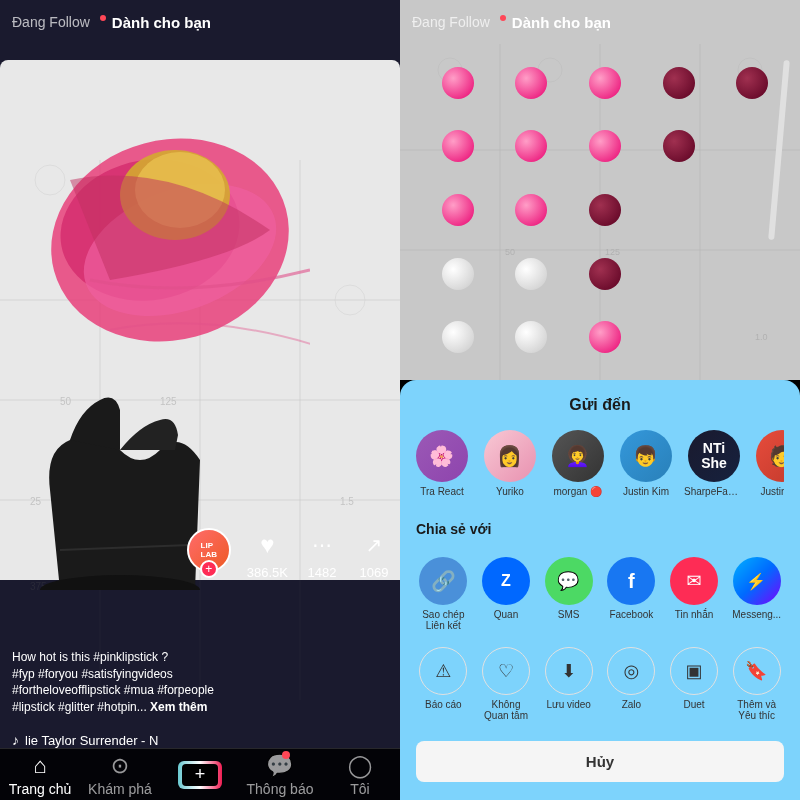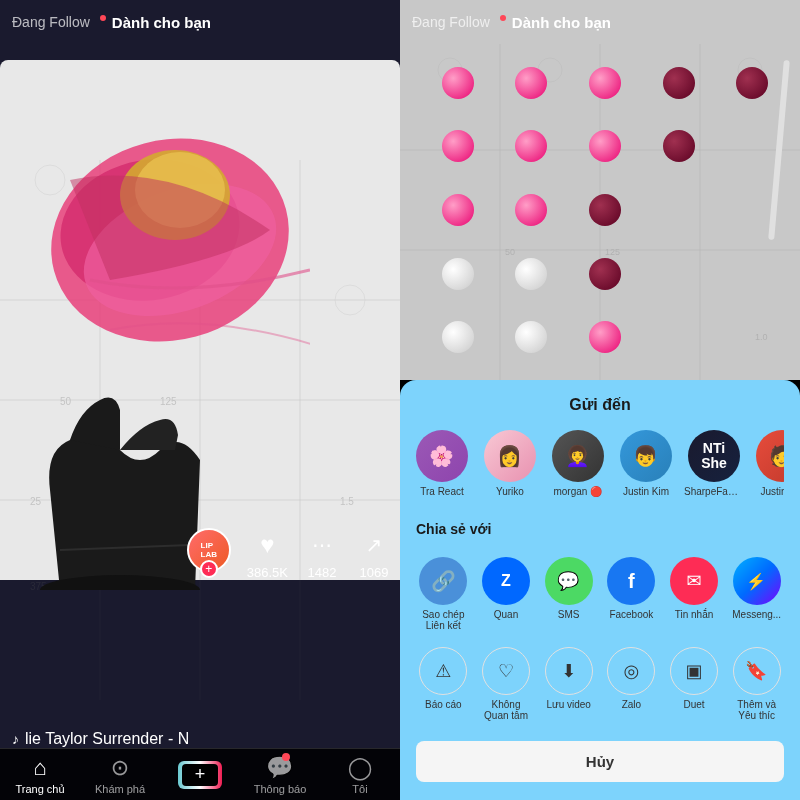--- a/index.html
+++ b/index.html
@@ -184,21 +184,21 @@
       z-index: 10;
     }
 
     .music-icon {
       color: white;
       font-size: 14px;
     }
 
     .music-text {
       color: white;
-      font-size: 16px;
+      font-size: 13px;
     }
 
     
     .bottom-nav {
       position: absolute;
       bottom: 0;
       left: 0;
       right: 0;
       height: 52px;
       background: rgba(0,0,0,0.85);
@@ -218,21 +218,21 @@
     }
 
     .nav-item-icon {
       font-size: 22px;
       color: rgba(255,255,255,0.6);
     }
 
     .nav-item-icon.active { color: white; }
 
     .nav-item-label {
-      font-size: 11px;
+      font-size: 14px;
       color: rgba(255,255,255,0.6);
     }
 
     .nav-item-label.active { color: white; }
 
     .add-btn {
       width: 44px;
       height: 28px;
       background: linear-gradient(to right, #69c9d0, #fff, #ee1d52);
       border-radius: 6px;
@@ -529,20 +529,26 @@
       <span class="control-label">1482</span>
     </div>
 
     <div class="control-item">
       <div class="control-icon" style="font-size:20px;">↗</div>
       <span class="control-label">1069</span>
     </div>
   </div>
 
   <div class="bottom-info">
+    <div class="description">
+      How hot is this #pinklipstick ?<br>
+      #fyp #foryou #satisfyingvideos<br>
+      #fortheloveofflipstick #mua #forpeople<br>
+      #lipstick #glitter #hotpin...&nbsp;<span style="font-weight:600;">Xem thêm</span>
+    </div>
   </div>
 
   <div class="music-bar">
     <span class="music-icon">♪</span>
     <span class="music-text">lie Taylor   Surrender - N</span>
   </div>
 
   <div class="bottom-nav">
     <div class="nav-item">
       <span class="nav-item-icon active">⌂</span>

